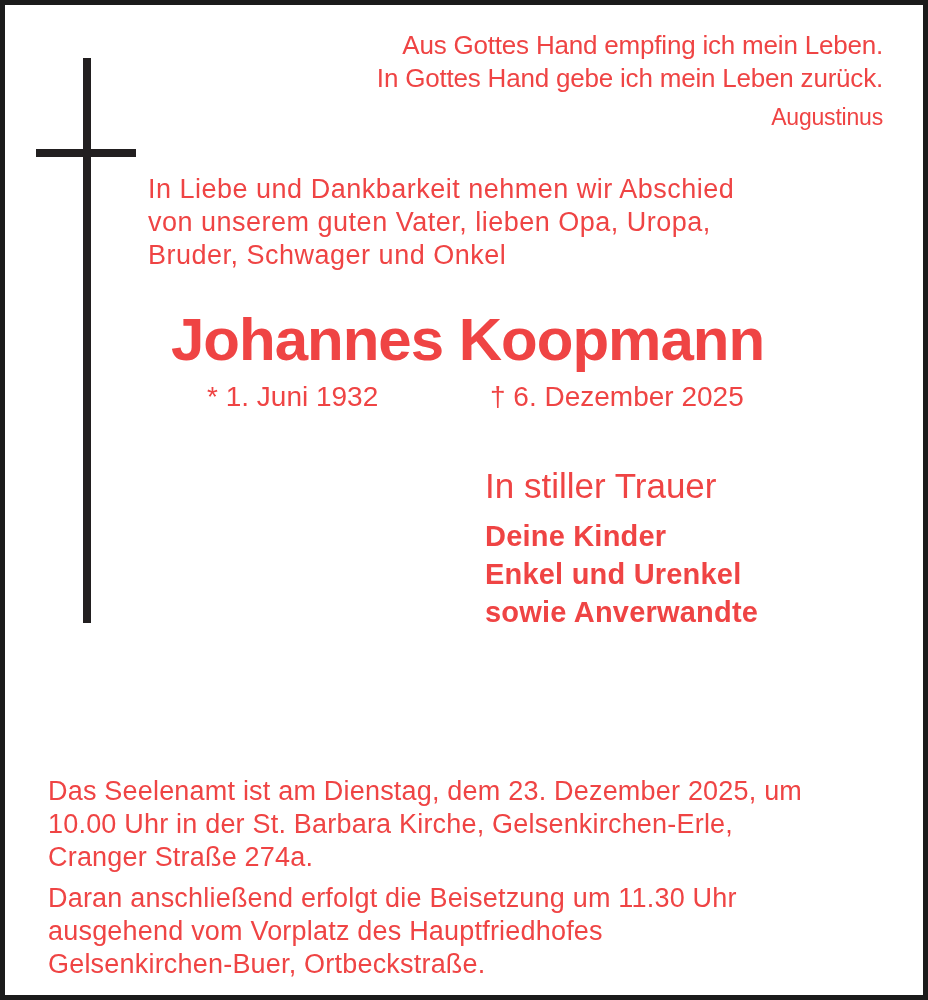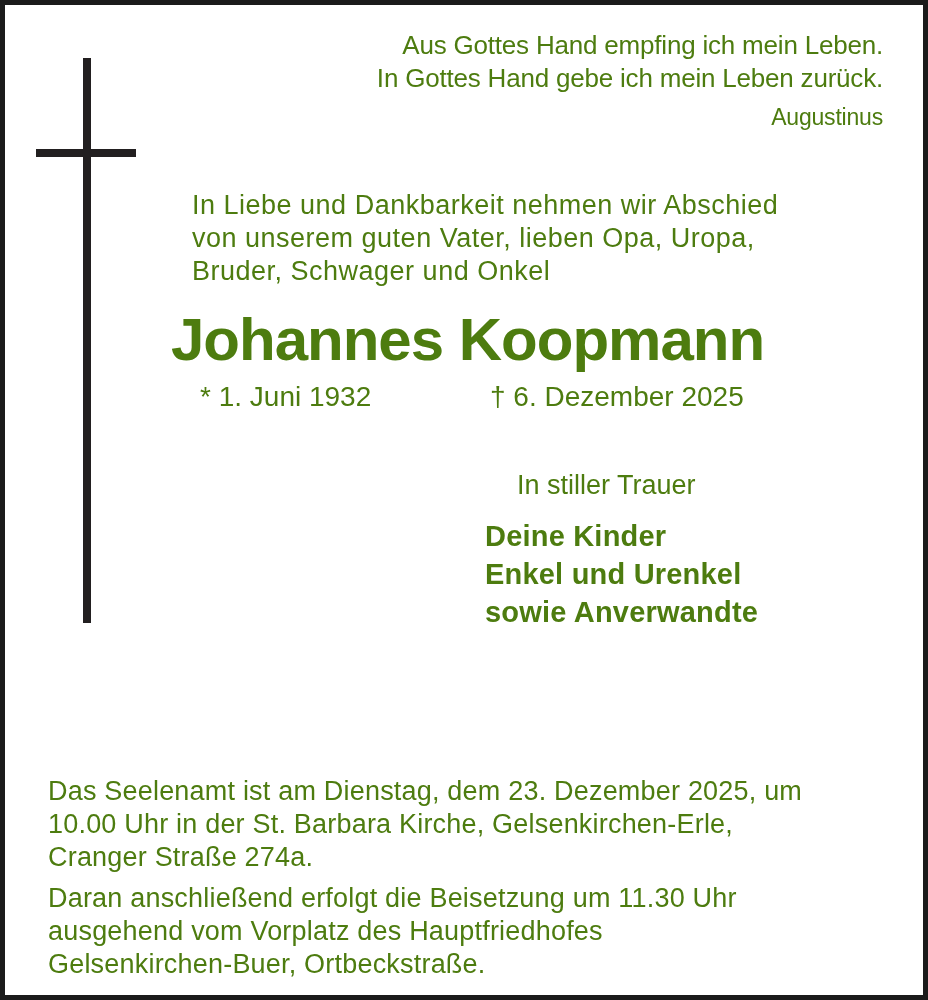--- a/index.html
+++ b/index.html
@@ -5,21 +5,21 @@
   html, body { margin: 0; padding: 0; background: #e8e8e8; }
   .page {
     position: relative;
     width: 928px;
     height: 1000px;
     box-sizing: border-box;
     background: #ffffff;
     border: 5px solid #1b1b1b;
     overflow: hidden;
     font-family: "Liberation Sans", "DejaVu Sans", sans-serif;
-    color: #4d7c0f;
+    color: #ef4444;
     font-stretch: condensed;
   }
   .nowrap { white-space: nowrap; }
 
   
   .cross-v {
     position: absolute;
     left: 78px; top: 53px;
     width: 8px; height: 565px;
     background: #221f20;
@@ -42,49 +42,47 @@
   }
   .attribution {
     margin-top: 9px;
     font-size: 23px;
     line-height: 26px;
   }
 
   
   .intro {
     position: absolute;
-    left: 143px; top: 184px;
+    left: 143px; top: 168px;
     font-size: 27px;
     line-height: 33px;
     letter-spacing: 0.5px;
-    margin-left: 44px;
   }
 
   
   .name {
     position: absolute;
     left: 166px; top: 303px;
     font-size: 60px;
     font-weight: bold;
     letter-spacing: -1px;
     line-height: 64px;
   }
 
   
   .dates { position: absolute; left: 0; top: 376px; width: 100%; font-size: 28px; line-height: 32px; }
-  .birth-date { position: absolute; left: 195px; }
+  .birth-date { position: absolute; left: 202px; }
   .death-date { position: absolute; left: 485px; }
 
   
   .mourning-heading {
     position: absolute;
     left: 480px; top: 464px;
-    font-size: 27px;
+    font-size: 35px;
     line-height: 33px;
-    margin-left: 32px;
   }
   .mourning-names {
     position: absolute;
     left: 480px; top: 512px;
     font-size: 29px;
     font-weight: bold;
     line-height: 38px;
     letter-spacing: 0.2px;
   }
 

